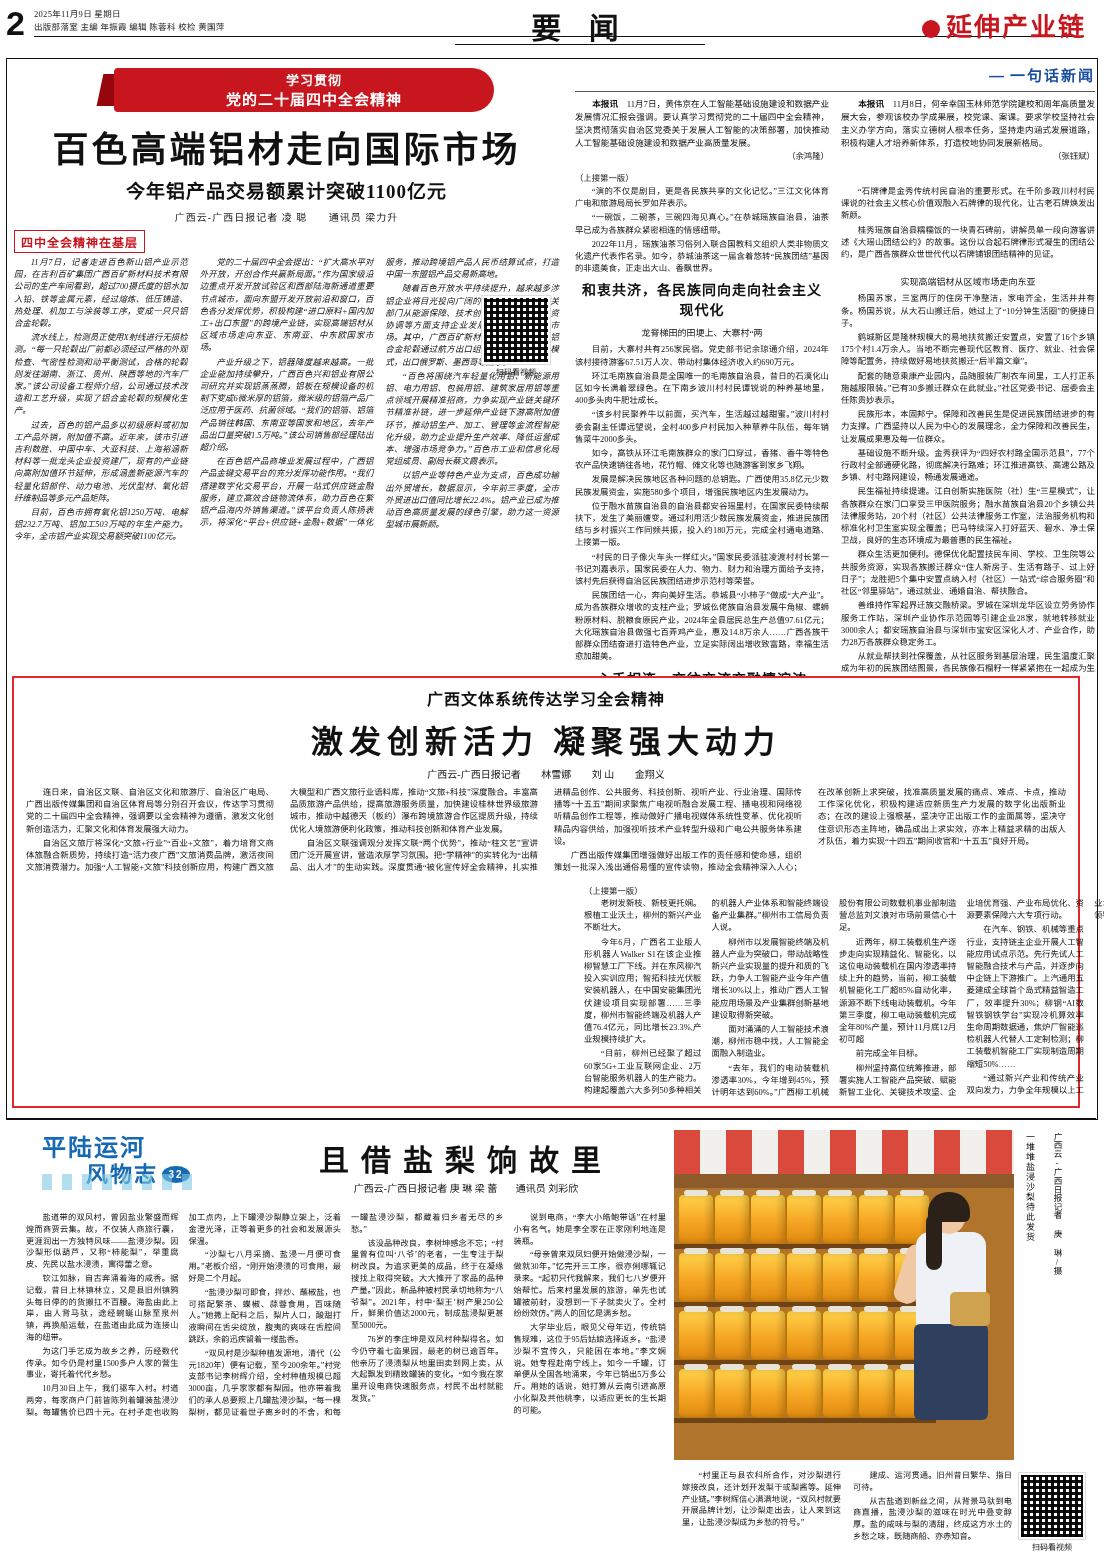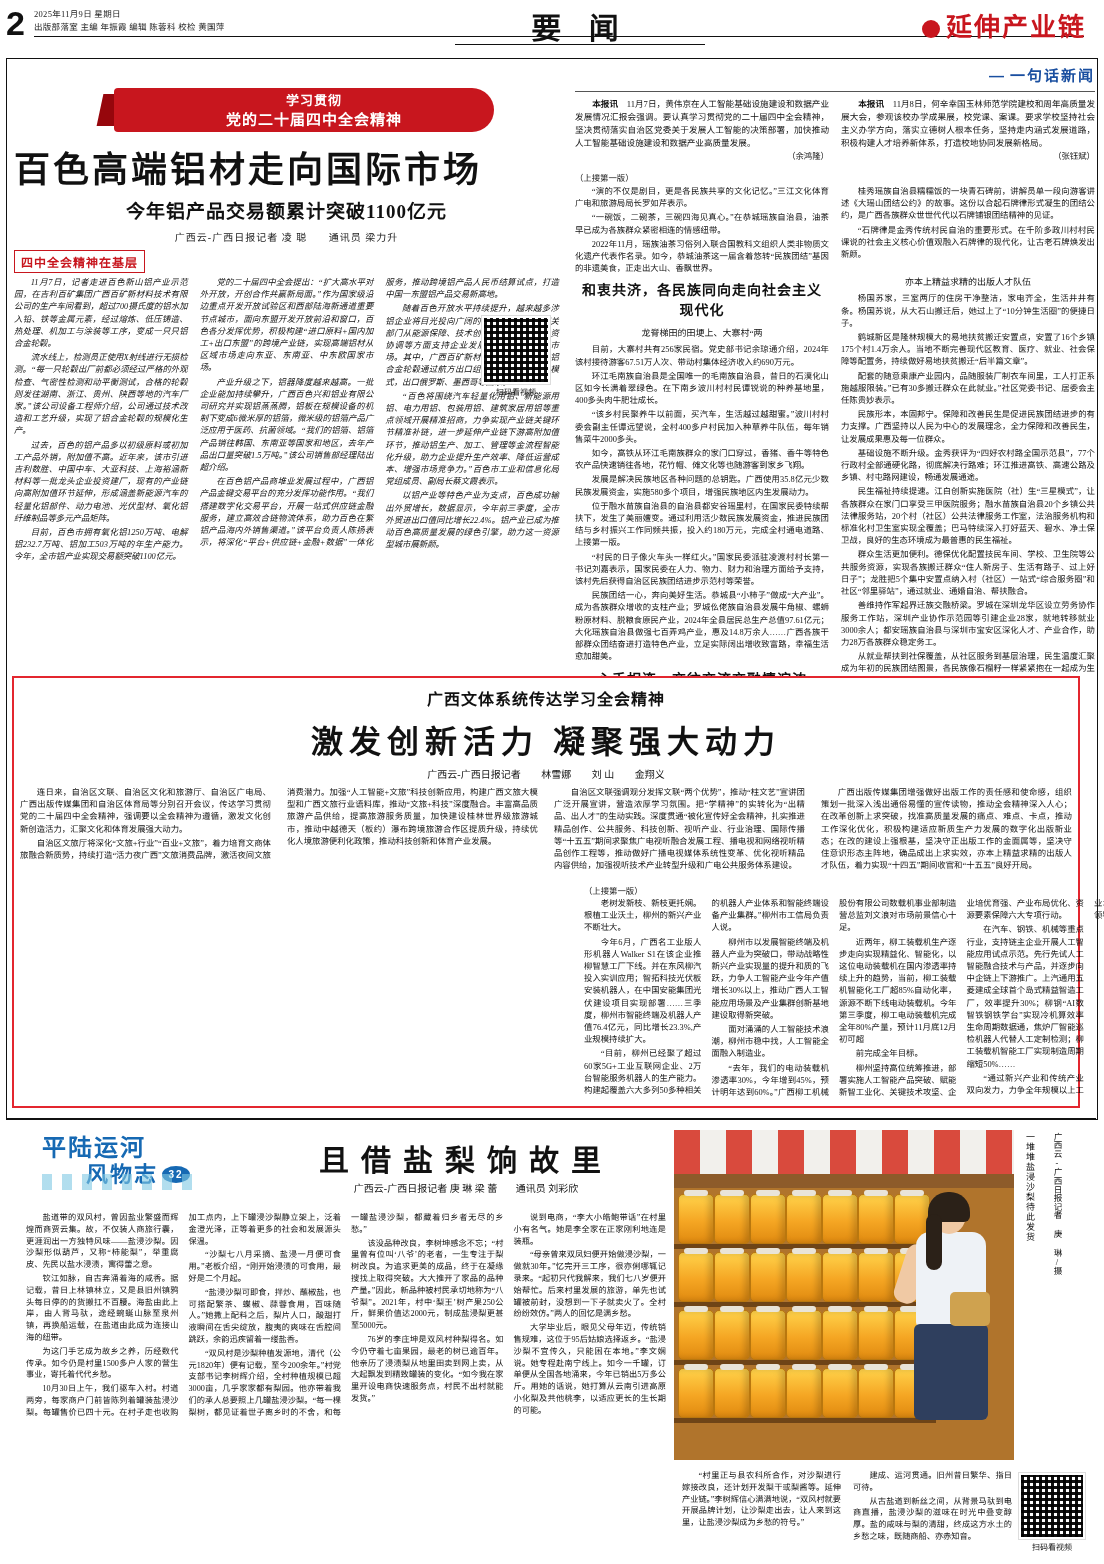--- a/index.html
+++ b/index.html
@@ -36,42 +36,42 @@
   }
   .mast-brand .dot{
     display:inline-block;width:18px;height:18px;border-radius:50%;
     background:#c8161e;margin-right:6px;vertical-align:-2px;
   }
 
   
   .frame{position:absolute;left:6px;top:58px;width:1090px;height:1060px;border:1px solid #111;}
 
   
-  .leftcol{position:absolute;left:14px;top:80px;width:545px;}
+  .leftcol{position:absolute;left:14px;top:60px;width:545px;}
   .rightcol{position:absolute;left:575px;top:64px;width:520px;}
 
   
   .banner{position:relative;margin:8px 0 6px 100px;width:380px;height:46px;}
   .banner-bg{
     position:absolute;left:0;top:0;width:380px;height:44px;
     background:#c8161e;border-radius:4px 22px 22px 4px;
   }
   .banner-tail{
     position:absolute;left:-14px;top:6px;width:28px;height:32px;background:#96060c;
     transform:skewX(-12deg);
   }
   .banner-text{
     position:absolute;left:30px;top:4px;width:340px;color:#fff;text-align:center;
     font-family:"Liberation Sans",sans-serif;font-weight:bold;
   }
   .banner-text .l1{font-size:13px;line-height:18px;letter-spacing:1px;}
   .banner-text .l2{font-size:15px;line-height:20px;letter-spacing:1px;}
 
   .headline{
-    font-size:36px;font-weight:bold;letter-spacing:3px;
+    text-align:center;font-size:36px;font-weight:bold;letter-spacing:3px;
     margin:6px 0 4px 0;font-family:"Liberation Serif",serif;
   }
   .subheadline{
     text-align:center;font-size:19px;font-weight:bold;letter-spacing:1px;margin-bottom:6px;
   }
   .byline{
     text-align:center;font-size:10px;color:#222;margin-bottom:6px;letter-spacing:1px;
   }
   .byline span{margin:0 9px;}
 
@@ -113,21 +113,21 @@
     text-align:center;font-size:14px;font-weight:bold;letter-spacing:1px;
     margin:6px 0 5px 0;line-height:20px;
   }
   .sec-sub{text-align:center;font-size:9px;margin-bottom:5px;}
 
   
   .redbox{
     position:absolute;left:12px;top:676px;width:1064px;height:428px;
     border:2px solid #e3262f;background:#fff;
   }
-  .redbox-inner{padding:8px 6px;}
+  .redbox-inner{padding:8px 12px;}
   .rb-title1{text-align:center;font-size:16px;font-weight:bold;letter-spacing:1px;}
   .rb-title2{text-align:center;font-size:32px;font-weight:bold;letter-spacing:6px;margin:6px 0 4px 0;}
   .rb-byline{text-align:center;font-size:10px;margin-bottom:6px;}
   .rb-byline span{margin:0 9px;}
 
   
   .bottom{position:absolute;left:6px;top:1126px;width:1090px;height:432px;}
   .bot-logo{position:absolute;left:36px;top:8px;width:160px;height:74px;}
   .logo-main{
     font-size:24px;font-weight:bold;color:#1669b3;letter-spacing:2px;
@@ -260,39 +260,39 @@
     <div class="cols2 news-brief">
       <p><b>本报讯</b>　<span>11月7日，黄伟京在人工智能基础设施建设和数据产业发展情况汇报会强调。要认真学习贯彻党的二十届四中全会精神，坚决贯彻落实自治区党委关于发展人工智能的决策部署，加快推动人工智能基础设施建设和数据产业高质量发展。</span><span class="sig">（余鸿隆）</span></p>
       <p><b>本报讯</b>　<span>11月8日，何辛幸国玉林师范学院建校和周年高质量发展大会，参观该校办学成果展，校党课、案课。要求学校坚持社会主义办学方向，落实立德树人根本任务，坚持走内涵式发展道路，积极构建人才培养新体系，打造校地协同发展新格局。</span><span class="sig">（张钰斌）</span></p>
     </div>
 
     <div class="cont-note">（上接第一版）</div>
     <div class="cols2 body-text">
       <p>“演的不仅是剧目，更是各民族共享的文化记忆。”三江文化体育广电和旅游局局长罗如芹表示。</p>
       <p>“一碗饭，二碗茶，三碗四海见真心。”在恭城瑶族自治县，油茶早已成为各族群众紧密相连的情感纽带。</p>
       <p>2022年11月，瑶族油茶习俗列入联合国教科文组织人类非物质文化遗产代表作名录。如今，恭城油茶这一届含着悠转“民族团结”基因的非遗美食，正走出大山、香飘世界。</p>
+      <p>“石牌律是金秀传统村民自治的重要形式。在千阶多政川村村民课说的社会主义核心价值观融入石牌律的现代化，让古老石牌焕发出新颜。</p>
       <p>桂秀瑶族自治县糯糯饭的一块青石碑前，讲解员单一段向游客讲述《大瑶山团结公约》的故事。这份以合起石牌律形式凝生的团结公约，是广西各族群众世世代代以石牌铺银团结精神的见证。</p>
-      <p>“石牌律是金秀传统村民自治的重要形式。在千阶多政川村村民课说的社会主义核心价值观融入石牌律的现代化，让古老石牌焕发出新颜。</p>
     </div>
 
     <div style="column-count:2;column-gap:12px;">
       <div class="sec-title">和衷共济，各民族同向走向社会主义现代化</div>
       <div class="sec-sub">龙脊梯田的田埂上、大寨村“两</div>
       <div class="body-text">
         <p>目前，大寨村共有256家民宿。党史部书记余琼通介绍，2024年该村接待游客67.51万人次、带动村集体经济收入约690万元。</p>
         <p>环江毛南族自治县是全国唯一的毛南族自治县，昔日的石漠化山区如今长满着翠绿色。在下南乡波川村村民谭锐说的种养基地里，400多头肉牛肥壮成长。</p>
         <p>“该乡村民聚养牛以前面，买汽车，生活越过越甜蜜。”波川村村委会副主任谭远望说，全村400多户村民加入种草养牛队伍，每年销售菜牛2000多头。</p>
         <p>如今，高铁从环江毛南族群众的家门口穿过，香猪、香牛等特色农产品快速销往各地，花竹帽、傩文化等也随游客到家乡飞翔。</p>
         <p>发展是解决民族地区各种问题的总钥匙。广西使用35.8亿元少数民族发展资金，实施580多个项目，增强民族地区内生发展动力。</p>
         <p>位于融水苗族自治县的自治县都安谷瑶里村，在国家民委特续帮扶下，发生了美丽嬗变。通过利用活少数民族发展资金，推进民族团结与乡村振兴工作同频共振，投入约180万元，完成全村通电道路、上接第一版。</p>
         <p>“村民的日子像火车头一样红火。”国家民委派驻凌渡村村长第一书记刘嘉表示，国家民委在人力、物力、财力和治理方面给予支持，该村先后获得自治区民族团结进步示范村等荣誉。</p>
         <p>民族团结一心，奔向美好生活。恭城县“小柿子”做成“大产业”。成为各族群众增收的支柱产业；罗城仫佬族自治县发展牛角椒、螺蛳粉原材料、脱粮食原民产业，2024年全县居民总生产总值97.61亿元；大化瑶族自治县做强七百弄鸡产业，惠及14.8万余人……广西各族干部群众团结奋进打造特色产业，立足实际阔出增收致富路，幸福生活愈加甜美。</p>
       </div>
       <div class="sec-title">心手相连，交往交流交融情谊浓</div>
-      <div class="sec-sub">亦本上精益求精的出版人才队伍</div>
+      <div class="sec-sub">实现高端铝材从区域市场走向东亚</div>
       <div class="body-text">
         <p>杨国苏家，三室两厅的住房干净整洁，家电齐全，生活井井有条。杨国苏说，从大石山搬迁后，她过上了“10分钟生活圈”的便捷日子。</p>
         <p>鹤城新区是隆林规模大的易地扶贫搬迁安置点，安置了16个乡镇175个村1.4万余人。当地不断完善现代区教育、医疗、就业、社会保障等配置务，持续做好易地扶贫搬迁“后半篇文章”。</p>
         <p>配套的随意乘康产业园内，品随服装厂制衣车间里，工人打正系施越服限装。”已有30多搬迁群众在此就业。”社区党委书记、居委会主任陈贵妙表示。</p>
         <p>民族形本，本固邦宁。保障和改善民生是促进民族团结进步的有力支撑。广西坚持以人民为中心的发展理念，全力保障和改善民生，让发展成果惠及每一位群众。</p>
         <p>基础设施不断升级。金秀获评为“四好农村路全国示范县”，77个行政村全部通硬化路，彻底解决行路难；环江推进高铁、高速公路及乡镇、村屯路网建设，畅通发展通途。</p>
         <p>民生福祉持续提速。江白创新实施医院（社）生“三星模式”，让各族群众在家门口享受三甲医院服务；融水苗族自治县20个乡镇公共法律服务站，20个村（社区）公共法律服务工作室，法治服务机构和标准化村卫生室实现全覆盖；巴马特续深入打好蓝天、碧水、净土保卫战，良好的生态环境成为最普惠的民生福祉。</p>
         <p>群众生活更加便利。德保优化配置技民车间、学校、卫生院等公共服务资源，实现各族搬迁群众“住人新房子、生活有路子、过上好日子”；龙胜把5个集中安置点纳入村（社区）一站式“综合服务圈”和社区“邻里驿站”，通过就业、通婚自治、帮扶融合。</p>
         <p>善维持作军起界迁族交融桥梁。罗城在深圳龙华区设立劳务协作服务工作站，深圳产业协作示范园等引建企业28家，就地转移就业3000余人；都安瑶族自治县与深圳市宝安区深化人才、产业合作，助力28万各族群众稳定务工。</p>
         <p>从就业帮扶到社保覆盖，从社区服务到基层治理，民生温度汇聚成为年初的民族团结图景，各民族像石榴籽一样紧紧抱在一起成为生动现实。</p>

